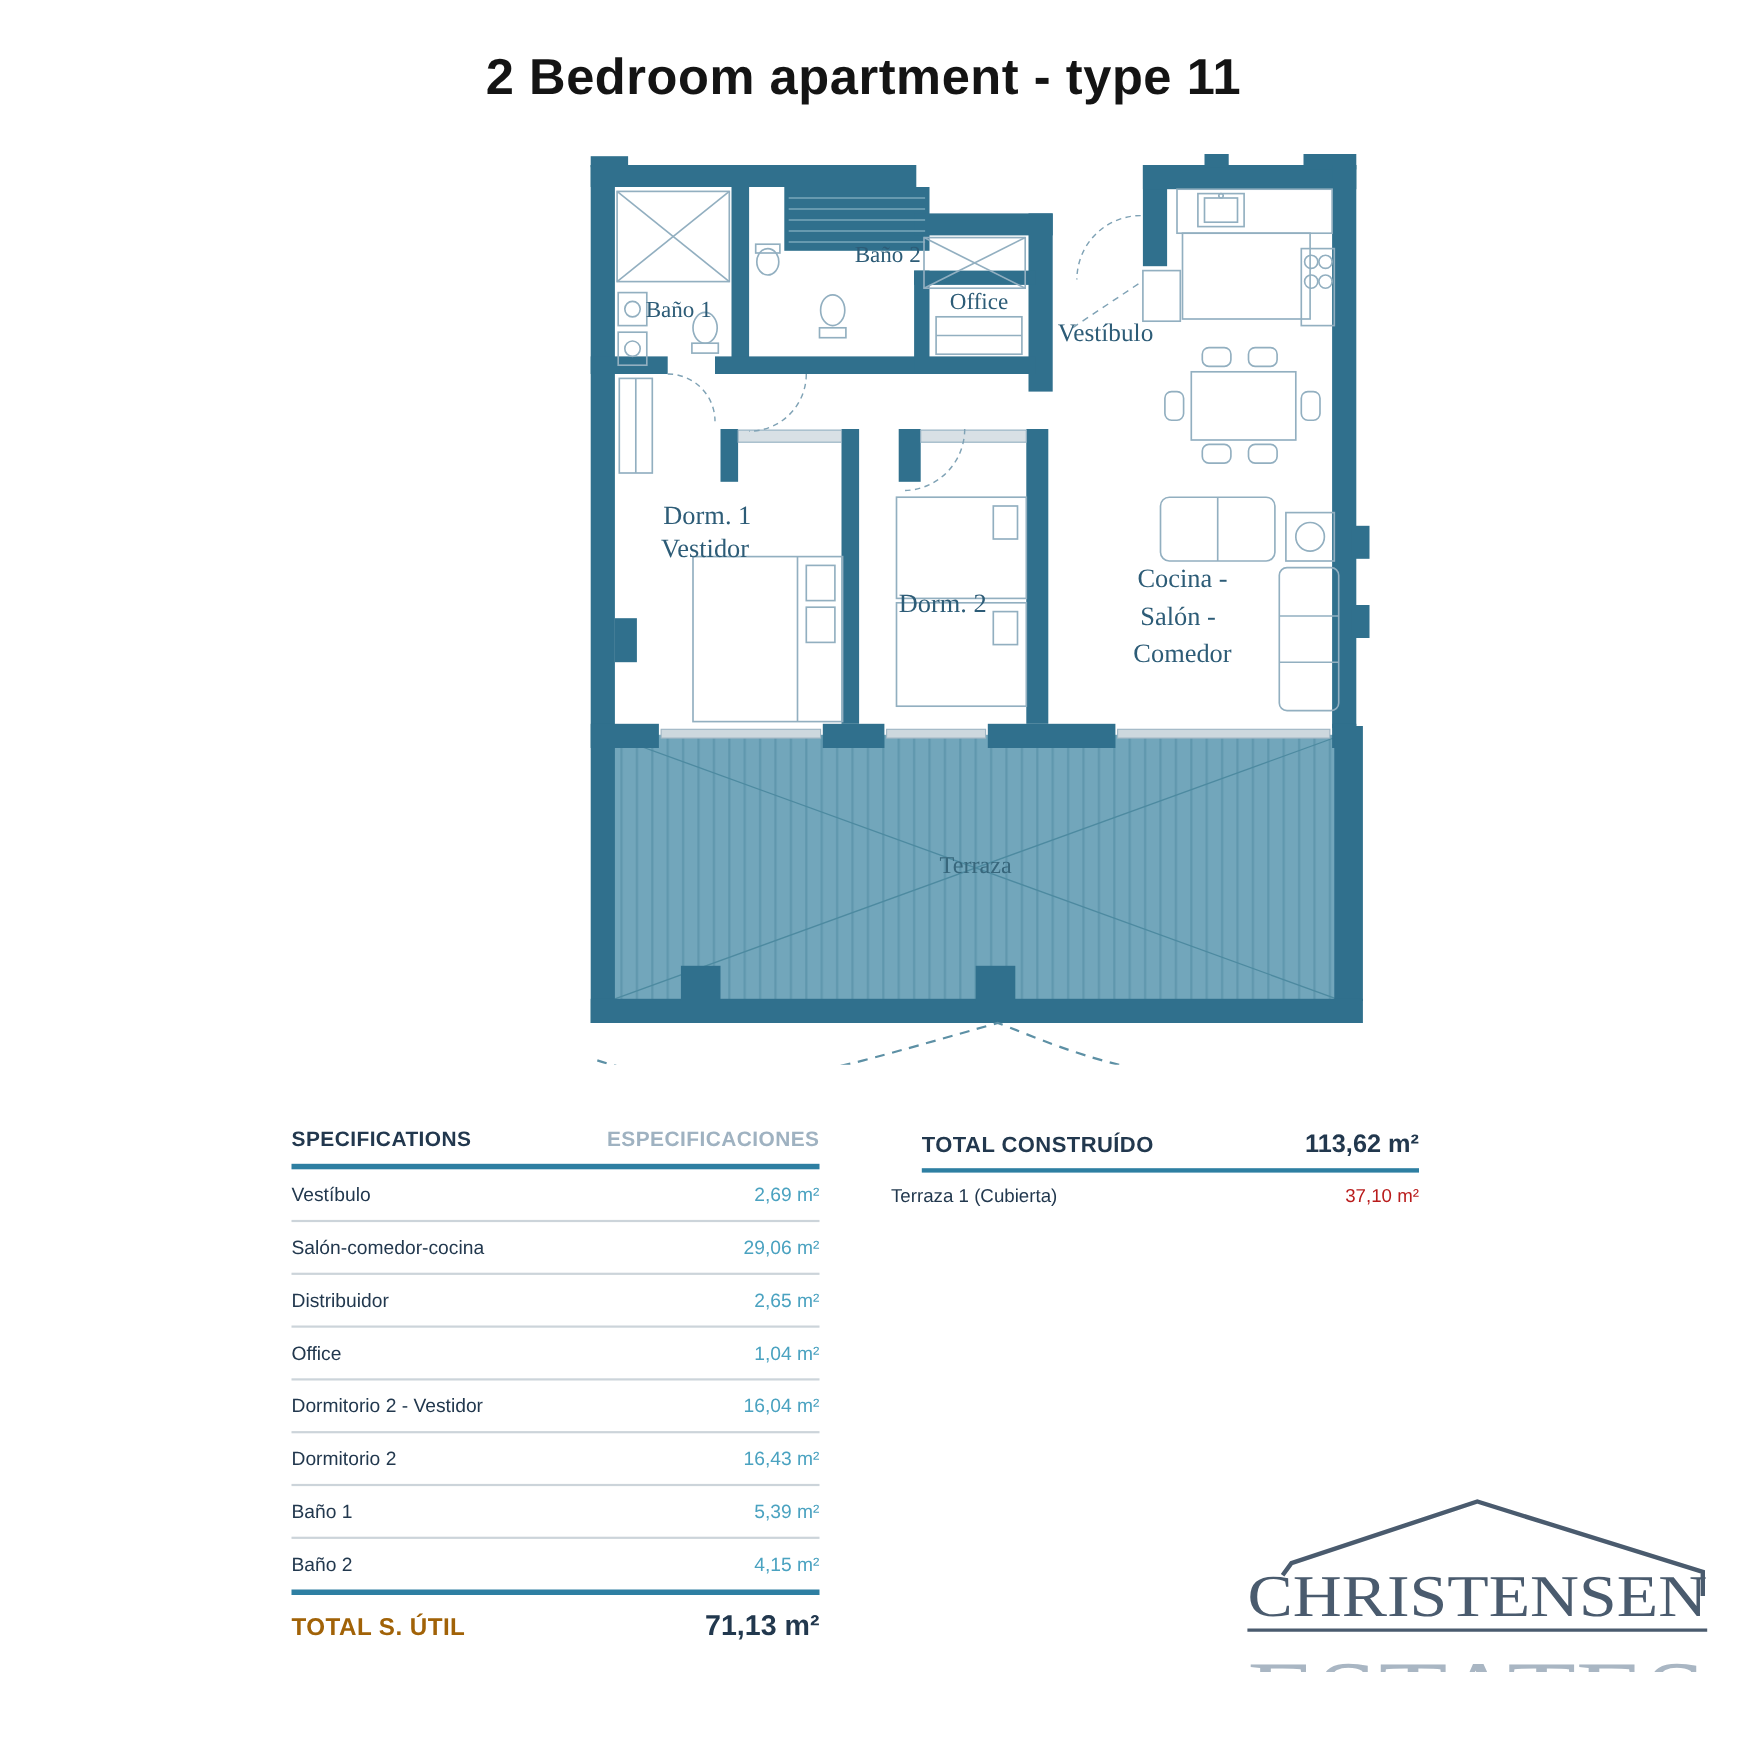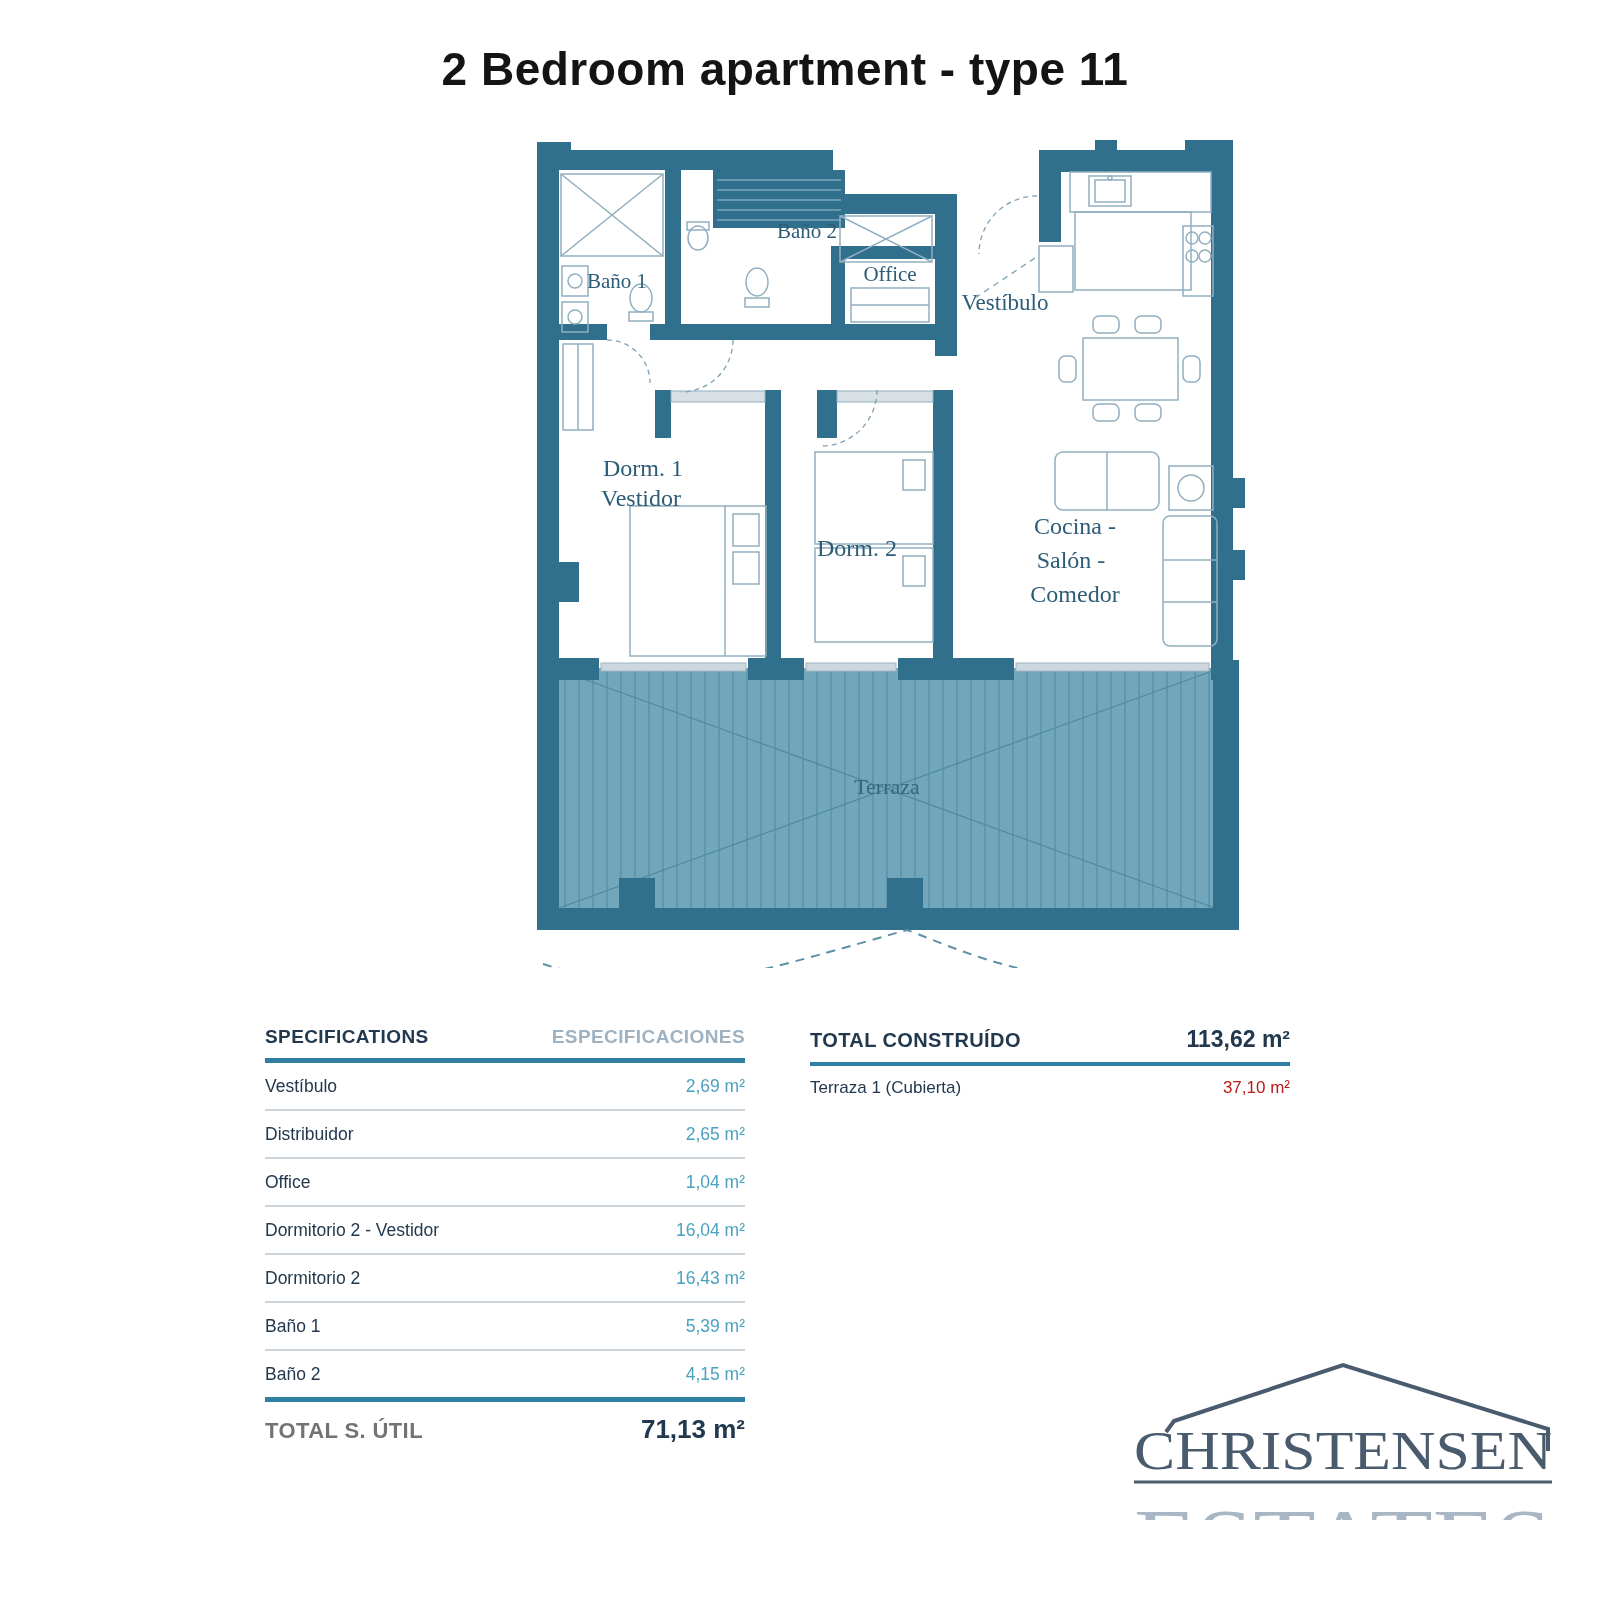--- a/index.html
+++ b/index.html
@@ -15,26 +15,26 @@
   .spec-head{display:flex;justify-content:space-between;align-items:baseline;
              padding-bottom:10px;border-bottom:5px solid #2e7fa2;}
   .spec-head .en{font-size:19px;font-weight:700;color:#22384e;letter-spacing:.4px;}
   .spec-head .es{font-size:19px;font-weight:700;color:#9fb2c1;letter-spacing:.4px;}
   .spec-row{display:flex;justify-content:space-between;padding:13px 0 12px;font-size:17.5px;}
   .spec-row + .spec-row{border-top:2px solid #ccd4da;}
   .spec-row .lbl{color:#22384e;}
   .spec-row .val{color:#4aa2c0;}
   .spec-total{display:flex;justify-content:space-between;align-items:baseline;
               border-top:5px solid #2e7fa2;padding-top:12px;}
-  .spec-total .lbl{font-size:22px;font-weight:700;color:#737373;letter-spacing:.4px;}
+  .spec-total .lbl{font-size:22px;font-weight:700;color:#a16207;letter-spacing:.4px;}
   .spec-total .val{font-size:26px;font-weight:700;color:#22384e;}
 
   .built-table{position:absolute;left:810px;top:1026px;width:480px;}
   .built-head{display:flex;justify-content:space-between;align-items:baseline;
-              padding-bottom:9px;border-bottom:4px solid #2e7fa2;}
+              padding-bottom:9px;border-bottom:4px solid #2e7fa2;margin-left:28px;}
   .built-head .lbl{font-size:20px;font-weight:700;color:#22384e;letter-spacing:.4px;}
   .built-head .val{font-size:23px;font-weight:700;color:#22384e;}
   .built-row{display:flex;justify-content:space-between;padding-top:12px;font-size:17px;}
   .built-row .lbl{color:#22384e;}
   .built-row .val{color:#b91c1c;}
 
   .logo{position:absolute;left:1100px;top:1335px;width:480px;height:265px;}
   .logo-name{font-family:"Liberation Serif", serif;fill:#4a5b6e;text-anchor:middle;}
   .logo-sub{font-family:"Liberation Serif", serif;fill:#a9b6c3;text-anchor:middle;}
 </style>
@@ -224,20 +224,24 @@
   <div class="spec-table">
     <div class="spec-head">
       <span class="en">SPECIFICATIONS</span>
       <span class="es">ESPECIFICACIONES</span>
     </div>
     <div class="spec-row">
       <span class="lbl">Vestíbulo</span>
       <span class="val">2,69 m²</span>
     </div>
     <div class="spec-row">
+      <span class="lbl">Salón-comedor-cocina</span>
+      <span class="val">29,06 m²</span>
+    </div>
+    <div class="spec-row">
       <span class="lbl">Distribuidor</span>
       <span class="val">2,65 m²</span>
     </div>
     <div class="spec-row">
       <span class="lbl">Office</span>
       <span class="val">1,04 m²</span>
     </div>
     <div class="spec-row">
       <span class="lbl">Dormitorio 2 - Vestidor</span>
       <span class="val">16,04 m²</span>

